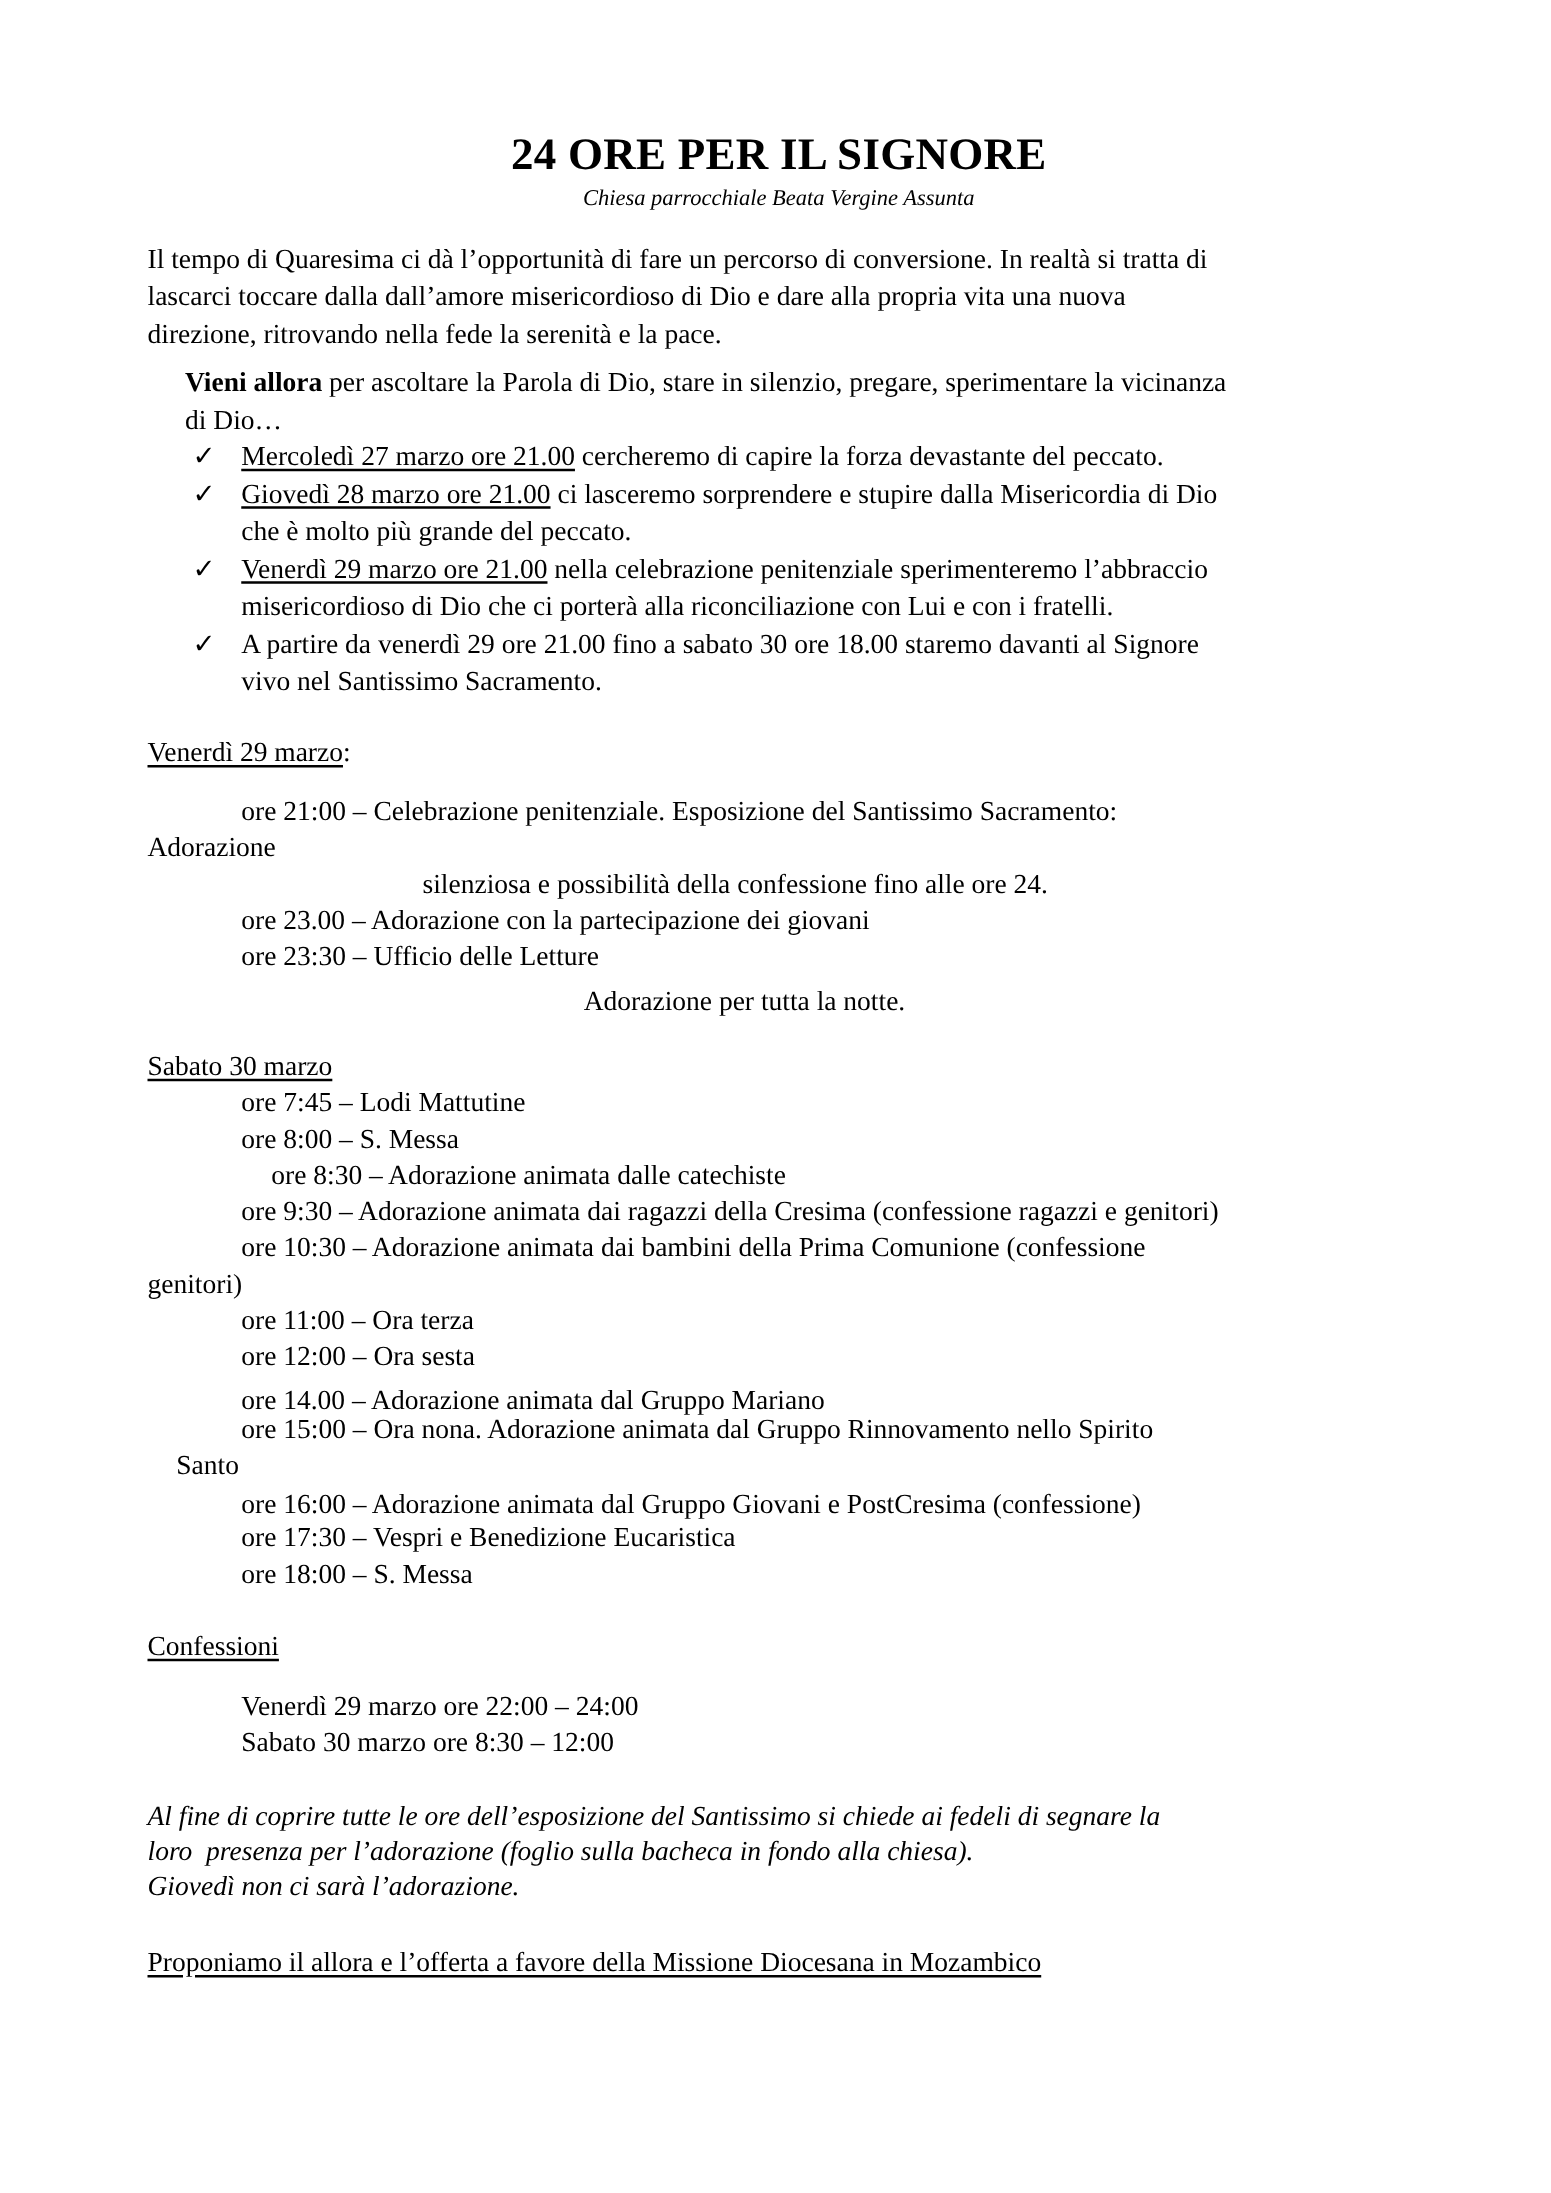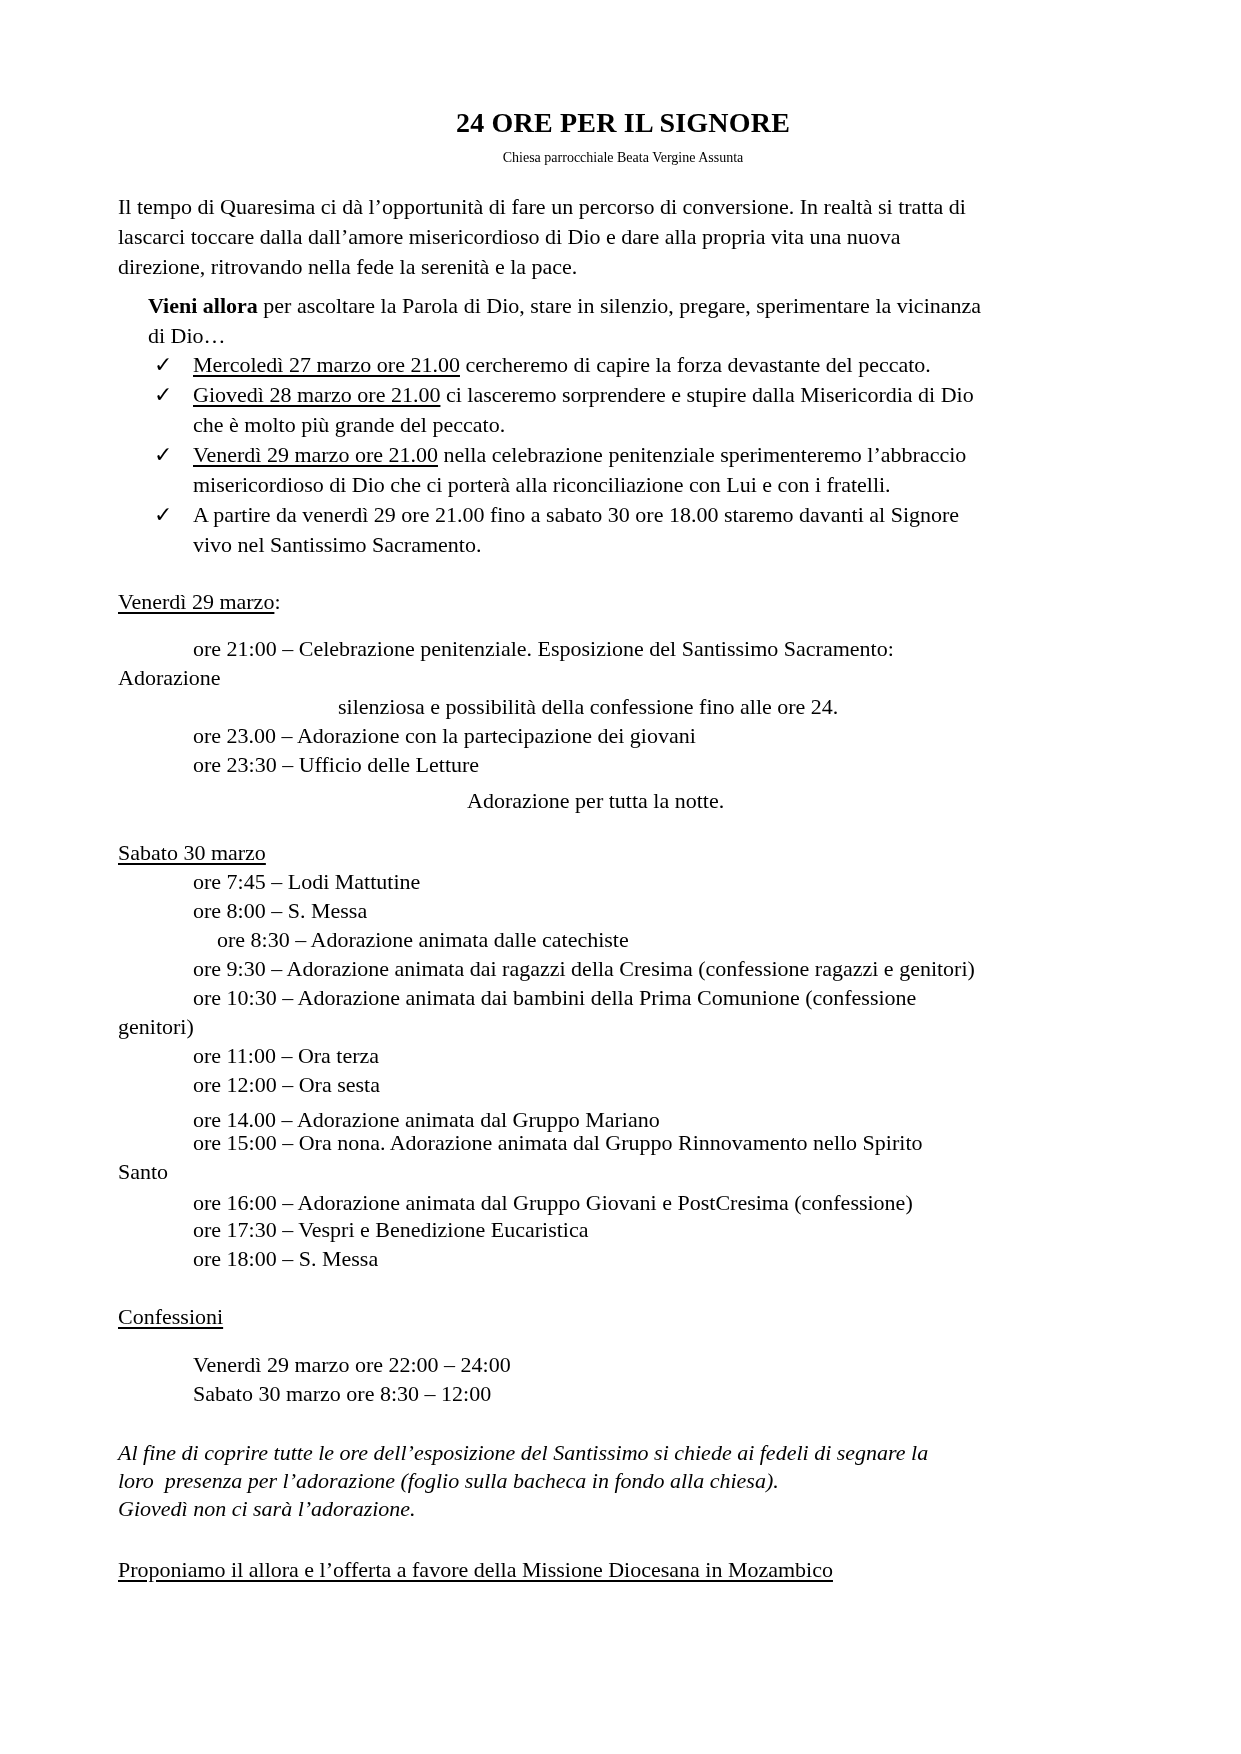--- a/index.html
+++ b/index.html
@@ -4,25 +4,25 @@
   <style>
     html, body { margin: 0; padding: 0; background: #ffffff; }
     body {
       width: 1241px; height: 1754px; position: relative; overflow: hidden;
       font-family: "Liberation Serif", "DejaVu Serif", serif;
       color: #000000; font-size: 22px; line-height: 30px;
     }
     .page { position: absolute; left: 118px; top: 0; width: 1010px; }
     .title {
       position: absolute; left: 0; width: 1010px; top: 106px; text-align: center;
-      font-weight: bold; font-size: 28px; line-height: 34px; letter-spacing: 0.2px;
+      font-weight: bold; font-size: 36px; line-height: 34px; letter-spacing: 0.2px;
     }
     .subtitle {
       position: absolute; left: 0; width: 1010px; top: 143px; text-align: center;
-      font-size: 14px; line-height: 30px;
+      font-style: italic; font-size: 18px; line-height: 30px;
     }
     .block { position: absolute; left: 0; width: 1010px; }
     p { margin: 0; }
     .intro { top: 192px; }
     .vieni { top: 291px; margin-left: 30px; }
     .checklist { top: 350px; margin: 0; padding: 0; list-style: none; }
     .checklist li { position: relative; padding-left: 75px; }
     .checklist .check { position: absolute; left: 36px; top: 0; width: 24px; }
     .u { text-decoration: underline; text-underline-offset: 3px; }
     .section-heading { position: absolute; left: 0; }
@@ -84,21 +84,21 @@
   <div class="entry" style="top:867px;">ore 7:45 – Lodi Mattutine</div>
   <div class="entry" style="top:896px;">ore 8:00 – S. Messa</div>
   <div class="entry" style="top:925px;margin-left:24px;">ore 8:30 – Adorazione animata dalle catechiste</div>
   <div class="entry" style="top:954px;">ore 9:30 – Adorazione animata dai ragazzi della Cresima (confessione ragazzi e genitori)</div>
   <div class="entry" style="top:983px;">ore 10:30 – Adorazione animata dai bambini della Prima Comunione (confessione</div>
   <div class="wrap" style="top:1012px;">genitori)</div>
   <div class="entry" style="top:1041px;">ore 11:00 – Ora terza</div>
   <div class="entry" style="top:1070px;">ore 12:00 – Ora sesta</div>
   <div class="entry" style="top:1105px;">ore 14.00 – Adorazione animata dal Gruppo Mariano</div>
   <div class="entry" style="top:1128px;">ore 15:00 – Ora nona. Adorazione animata dal Gruppo Rinnovamento nello Spirito</div>
-  <div class="wrap" style="top:1157px;">Santo</div>
+  <div class="wrap" style="top:1157px;margin-left:23px;">Santo</div>
   <div class="entry" style="top:1188px;">ore 16:00 – Adorazione animata dal Gruppo Giovani e PostCresima (confessione)</div>
   <div class="entry" style="top:1215px;">ore 17:30 – Vespri e Benedizione Eucaristica</div>
   <div class="entry" style="top:1244px;">ore 18:00 – S. Messa</div>
 
   <div class="section-heading" style="top:1302px;"><span class="u">Confessioni</span></div>
   <div class="entry" style="top:1350px;">Venerdì 29 marzo ore 22:00 – 24:00</div>
   <div class="entry" style="top:1379px;">Sabato 30 marzo ore 8:30 – 12:00</div>
 
   <div class="wrap italic" style="top:1438px;">Al fine di coprire tutte le ore dell’esposizione del Santissimo si chiede ai fedeli di segnare la</div>
   <div class="wrap italic" style="top:1466px; white-space:pre;">loro  presenza per l’adorazione (foglio sulla bacheca in fondo alla chiesa).</div>

